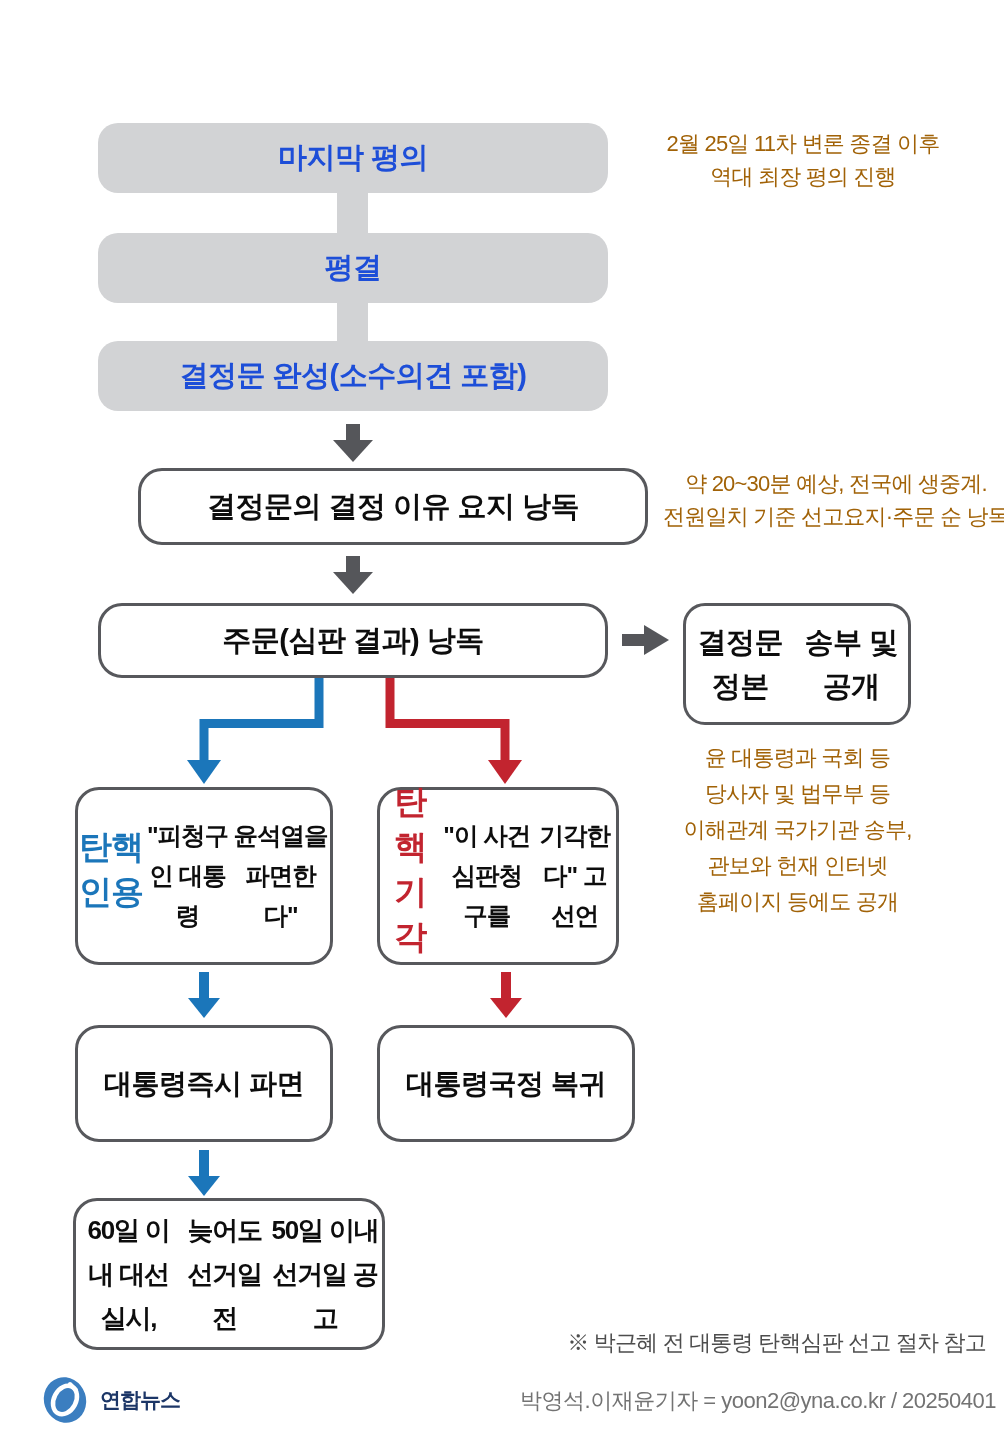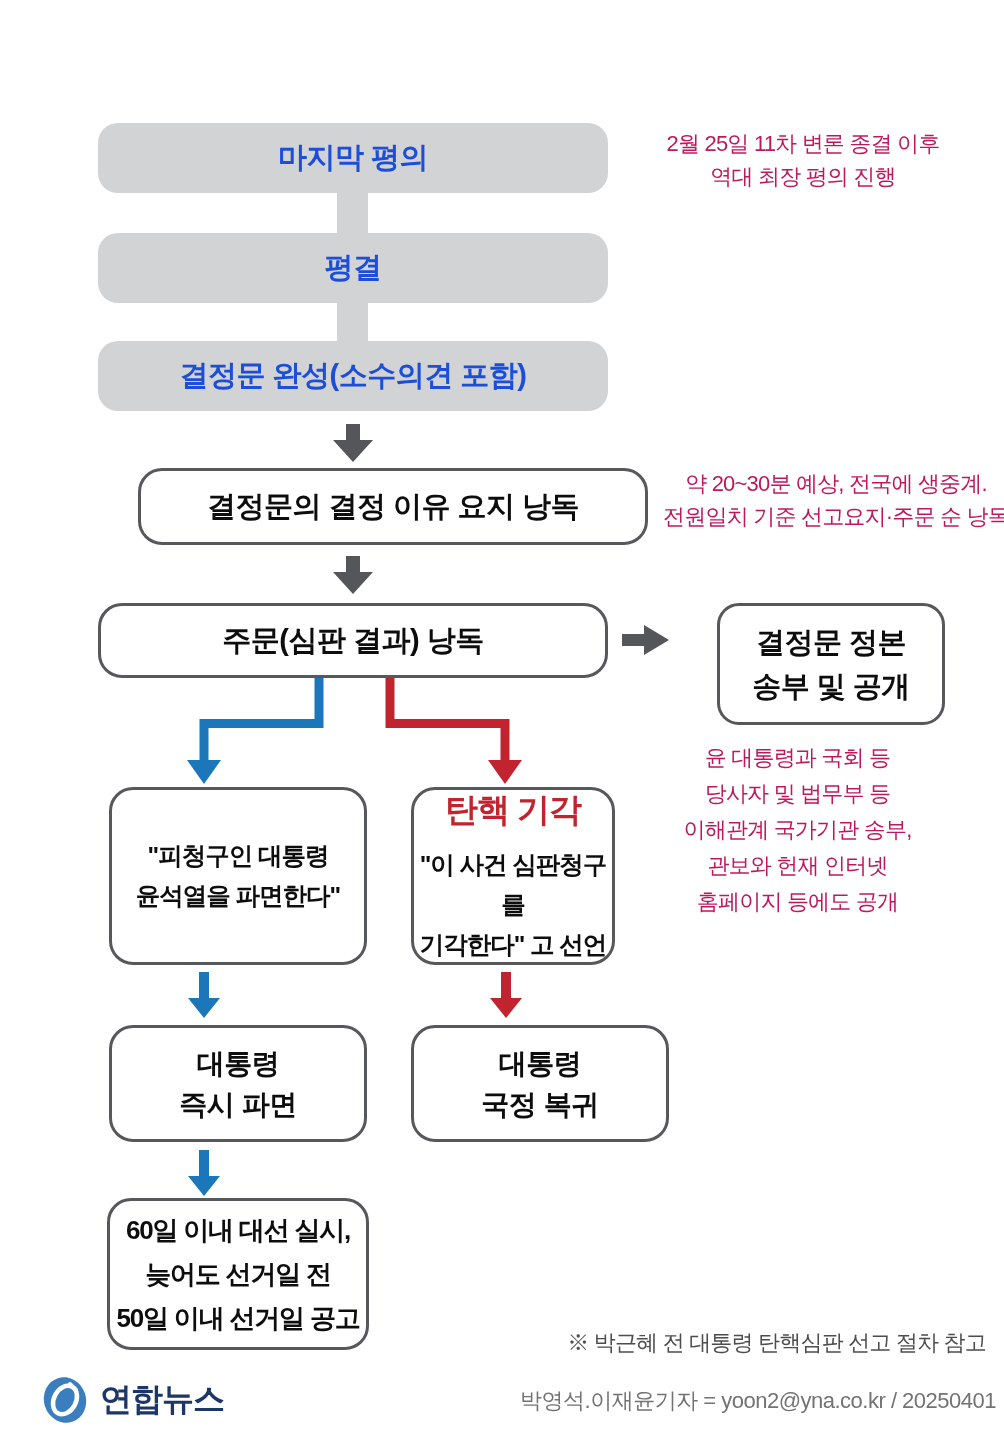--- a/index.html
+++ b/index.html
@@ -19,40 +19,40 @@
     font-size:29px;font-weight:700;color:#1d4ed8;
   }
   .connector{position:absolute;left:337px;width:31px;background:#d2d3d5;}
   
   .wbox{
     position:absolute;background:#ffffff;border:3.5px solid #57585c;
     border-radius:24px;display:flex;align-items:center;justify-content:center;
     font-size:29px;font-weight:700;color:#0d0d0d;text-align:center;
     box-sizing:border-box;
   }
-  .col{flex-direction:column;margin-left:34px;}
+  .col{flex-direction:row;}
   .note{
-    position:absolute;font-size:22px;font-weight:400;color:#be185d;
+    position:absolute;font-size:22px;font-weight:400;color:#a16207;
     text-align:center;line-height:33px;letter-spacing:-0.8px;
   }
   .note3{line-height:36px;}
   .arrow{position:absolute;}
   .outcome-title{font-size:33px;font-weight:800;letter-spacing:-1px;margin-bottom:12px;}
   .accept .outcome-title{color:#1b76ba;}
   .reject .outcome-title{color:#c2242f;}
   .quote{font-size:24.5px;font-weight:700;line-height:40px;letter-spacing:-1px;}
   .two-line{line-height:41px;font-size:28px;}
   .f-line{line-height:44px;font-size:29px;}
   .k-line{line-height:44px;font-size:26px;letter-spacing:-1.2px;}
   .footnote{
     position:absolute;left:500px;top:1328px;width:486px;text-align:right;
     font-size:22px;color:#4d4d4d;letter-spacing:-0.8px;
   }
   .footer-logo{position:absolute;left:40px;top:1376px;display:flex;align-items:center;}
-  .logo-text{font-size:32px;font-weight:800;color:#1c3667;letter-spacing:-1px;margin-left:8px;}
+  .logo-text{font-size:21px;font-weight:800;color:#1c3667;letter-spacing:-1px;margin-left:8px;}
   .credit{
     position:absolute;left:430px;top:1386px;width:566px;text-align:right;
     font-size:22px;color:#737373;letter-spacing:-0.5px;
   }
 </style>
 </head>
 <body>
 
 <div class="canvas">
 
@@ -121,24 +121,25 @@
       <polyline points="319,0 319,45.5 204,45.5 204,84" fill="none" stroke="#1b76ba" stroke-width="9"></polyline>
       <polygon points="187,82 221,82 204,106" fill="#1b76ba"></polygon>
     </g>
     <g>
       <polyline points="390,0 390,45.5 505,45.5 505,84" fill="none" stroke="#c2242f" stroke-width="9"></polyline>
       <polygon points="488,82 522,82 505,106" fill="#c2242f"></polygon>
     </g>
   </svg>
 
   <div class="wbox col accept" style="left:75px;top:787px;width:258px;height:178px;">
+    <div class="outcome-title">탄핵 인용</div>
     <div class="quote">"피청구인 대통령</div>
     <div class="quote">윤석열을 파면한다"</div>
   </div>
-  <div class="wbox col reject" style="left:377px;top:787px;width:204px;height:178px;">
+  <div class="wbox col reject" style="left:377px;top:787px;width:242px;height:178px;">
     <div class="outcome-title">탄핵 기각</div>
     <div class="quote">"이 사건 심판청구를</div>
     <div class="quote">기각한다" 고 선언</div>
   </div>
 
   <svg class="arrow" style="left:188px;top:972px;" width="32" height="46">
     <rect x="11" y="0" width="10" height="28" fill="#1b76ba"></rect>
     <polygon points="0,26 32,26 16,46" fill="#1b76ba"></polygon>
   </svg>
   <svg class="arrow" style="left:490px;top:972px;" width="32" height="46">
@@ -153,21 +154,21 @@
   <div class="wbox col" style="left:377px;top:1025px;width:258px;height:117px;">
     <div class="two-line">대통령</div>
     <div class="two-line">국정 복귀</div>
   </div>
 
   <svg class="arrow" style="left:188px;top:1150px;" width="32" height="46">
     <rect x="11" y="0" width="10" height="28" fill="#1b76ba"></rect>
     <polygon points="0,26 32,26 16,46" fill="#1b76ba"></polygon>
   </svg>
 
-  <div class="wbox col" style="left:73px;top:1198px;width:262px;height:152px;">
+  <div class="wbox col" style="left:73px;top:1198px;width:312px;height:152px;">
     <div class="k-line">60일 이내 대선 실시,</div>
     <div class="k-line">늦어도 선거일 전</div>
     <div class="k-line">50일 이내 선거일 공고</div>
   </div>
 
   <div class="footnote">※ 박근혜 전 대통령 탄핵심판 선고 절차 참고</div>
 
   <div class="footer-logo">
     <svg width="52" height="48" viewBox="0 0 52 48">
       <ellipse cx="25" cy="24" rx="21" ry="23" fill="#3b7ec0" transform="rotate(-18 25 24)"></ellipse>

